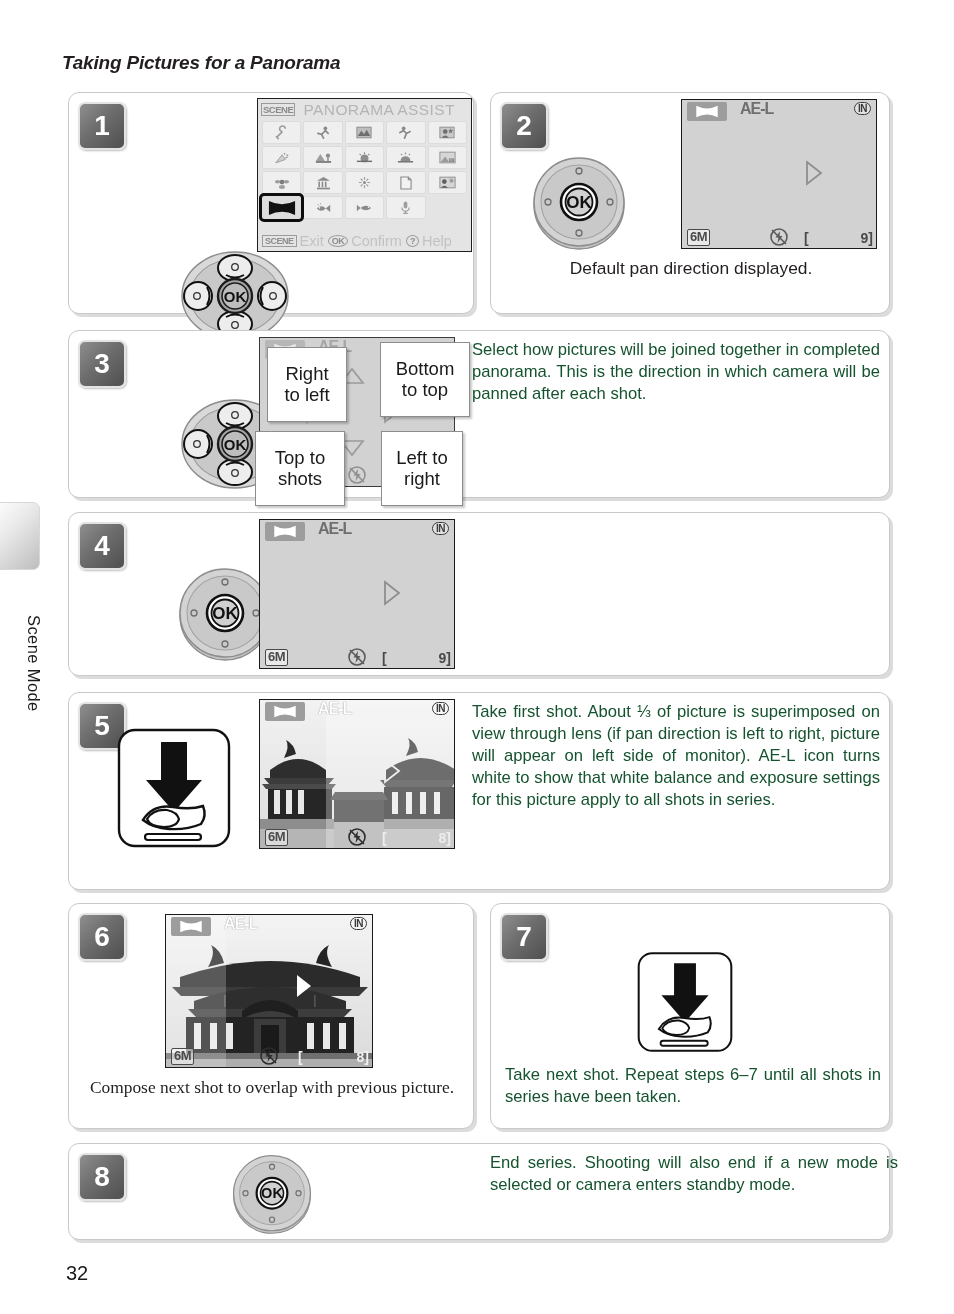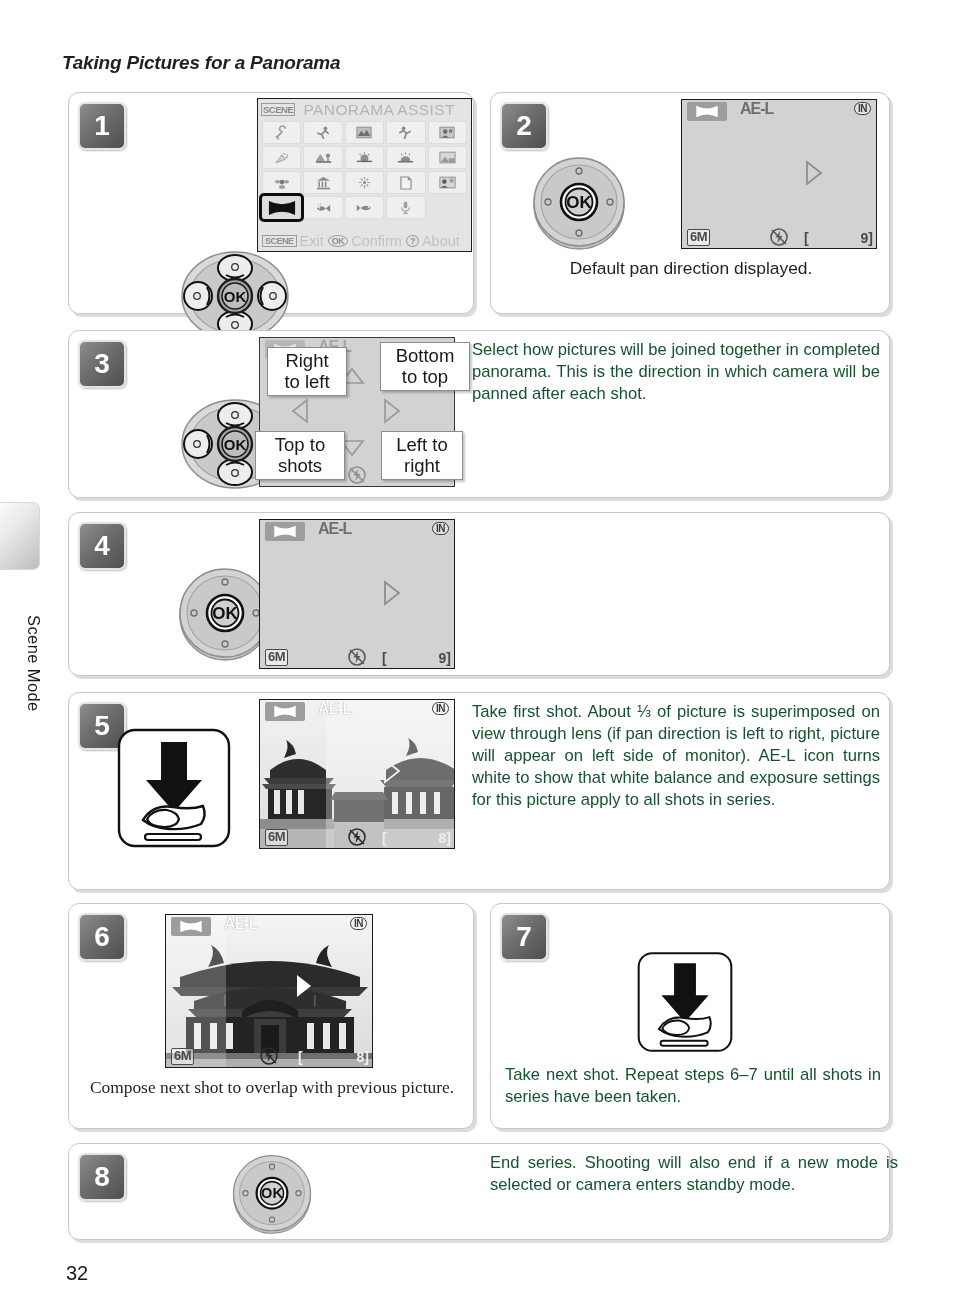--- a/index.html
+++ b/index.html
@@ -129,21 +129,21 @@
   .press { position:absolute; }
 
   
   .callout {
     position:absolute;
     background:#ffffff;
     border:1.3px solid #8d8d8d;
     font-size:18.5px;
     line-height:1.12;
     text-align:center;
-    padding:3px 5px;
+    padding:16px 5px;
     box-shadow:2px 2px 2px rgba(0,0,0,.22);
     white-space:pre-line;
     color:#1a1a1a;
   }
 
   
   #scene-menu {
     position:absolute;
     background:#e4e4e4;
     border:1.8px solid #1f1f1f;
@@ -381,21 +381,21 @@
       </div>
       <div class="sm-cell blank"></div>
     </div>
 
     <div id="sm-footer">
       <span class="fkey">SCENE</span>
       <span>Exit</span>
       <span class="fkey round">OK</span>
       <span>Confirm</span>
       <span class="fkey round">?</span>
-      <span>About</span>
+      <span>Help</span>
     </div>
   </div>
 
   <div class="ctext" style="left:16px; top:258px; width:376px;">
     <span>Highlight </span><svg width="25" height="15" viewBox="0 0 30 17" style="vertical-align:-2px">
         <path d="M1 1 Q8 4.5 15 4.5 Q22 4.5 29 1 L29 16 Q22 12.5 15 12.5 Q8 12.5 1 16 Z" fill="#111"></path>
       </svg> (<b>Panorama assist</b><span>) in</span><br>
     <span>scene menu (</span><span style="display:inline-block;background:#3a3a3a;border-radius:2px;padding:0 2px;vertical-align:-2px;"><svg width="14" height="12" viewBox="0 0 16 13">
           <path d="M1 6.5 Q8 1 15 6.5 Q8 12 1 6.5 Z" fill="#fff"></path>
           <circle cx="8" cy="6.5" r="2.4" fill="#3a3a3a"></circle>

